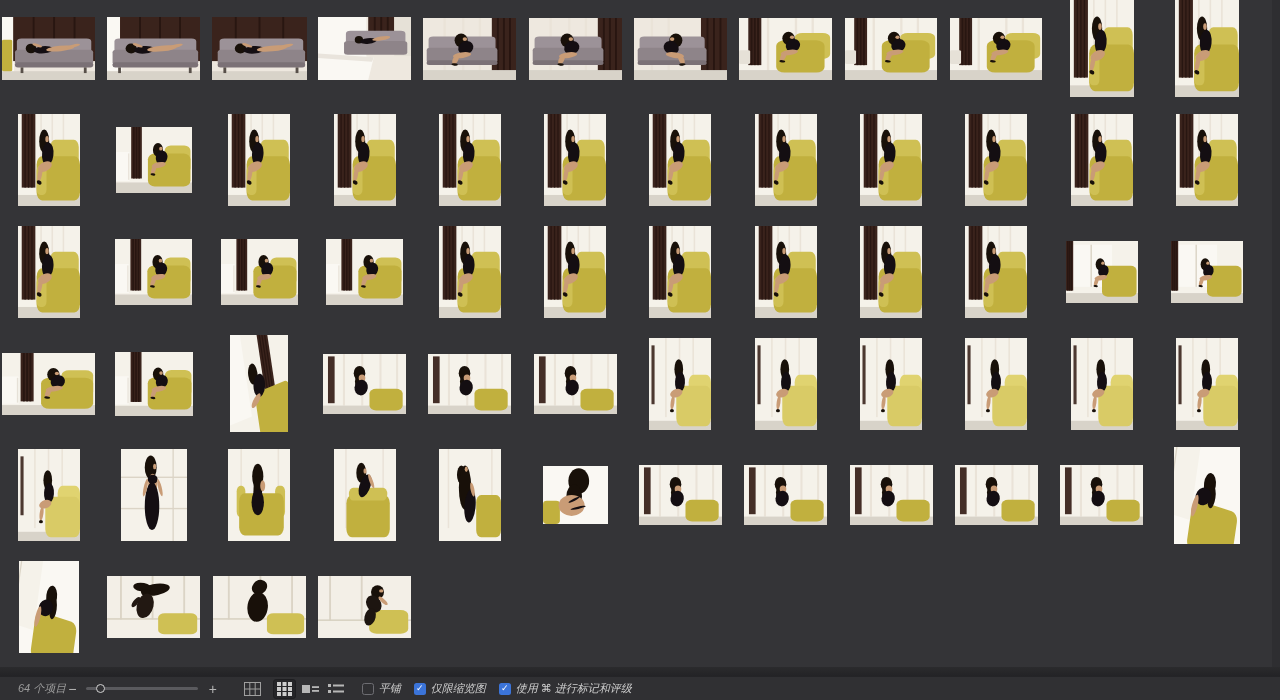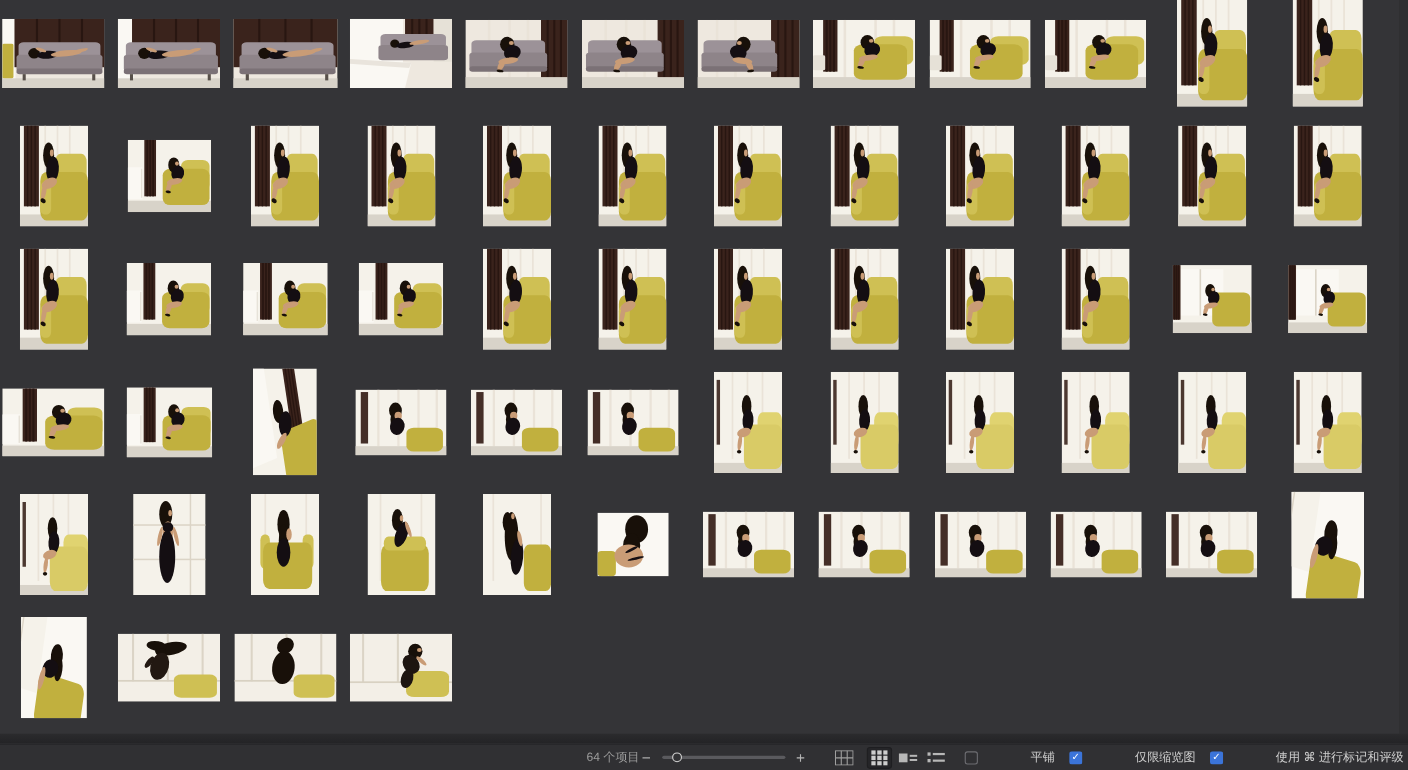--- a/index.html
+++ b/index.html
@@ -12,35 +12,35 @@
         grid-template-columns:repeat(12,105.3px);grid-auto-rows:111.6px;}
   .cell{display:flex;align-items:center;justify-content:center;}
   .thumb{display:block;overflow:hidden;}
   .thumb svg{display:block;}
   .right-edge{position:absolute;right:0;top:0;width:8px;height:676px;background:#2e2e31;}
   .bottom-fade{position:absolute;left:0;bottom:0;width:100%;height:9px;
                background:linear-gradient(#2b2b2d,#232326);}
   
   .statusbar{position:absolute;left:0;bottom:0;width:1280px;height:24px;background:#303033;
              border-top:1px solid #242427;display:flex;align-items:center;
-             justify-content:flex-end;padding:0 4px 0 18px;}
+             justify-content:flex-start;padding:0 4px 0 18px;font-style:italic;}
   .sb-left{color:#9c9c9c;font-size:11px;}
   .sb-right{display:flex;align-items:center;}
   .zbtn{color:#b5b5b5;font-size:14px;line-height:1;cursor:default;padding:0 2px;}
   .slider{position:relative;width:112px;height:14px;margin:0 8px;}
   .slider .track{position:absolute;left:0;right:0;top:5.5px;height:3px;border-radius:2px;background:#5a5a5e;}
   .slider .knob{position:absolute;top:2px;width:9px;height:9px;border-radius:50%;
                 border:1.5px solid #d2d2d2;background:#323235;}
   .viewbtns{display:flex;align-items:center;margin-left:22px;}
   .vbtn{width:23px;height:20px;display:flex;align-items:center;justify-content:center;border-radius:3px;}
   .vbtn.active{background:#252528;border:1px solid #1e1e21;}
   .vbtn + .vbtn{margin-left:3px;}
   .vbtn.first-gap{margin-left:9px;}
   .opts{display:flex;align-items:center;margin-left:14px;}
-  .opt{display:flex;align-items:center;margin-left:13px;gap:43px;}
+  .opt{display:flex;align-items:center;margin-left:13px;}
   .opt:first-child{margin-left:0;}
   .cb{width:12px;height:12px;border-radius:2.5px;display:flex;align-items:center;justify-content:center;
       font-size:9px;line-height:1;color:#fff;}
   .cb.unchecked{border:1px solid #6d6d72;background:transparent;}
   .cb.checked{border:1px solid transparent;}
   .opt .lbl{color:#cfcfcf;font-size:11px;margin-left:5px;white-space:nowrap;}
 </style>
 </head>
 <body>
 

